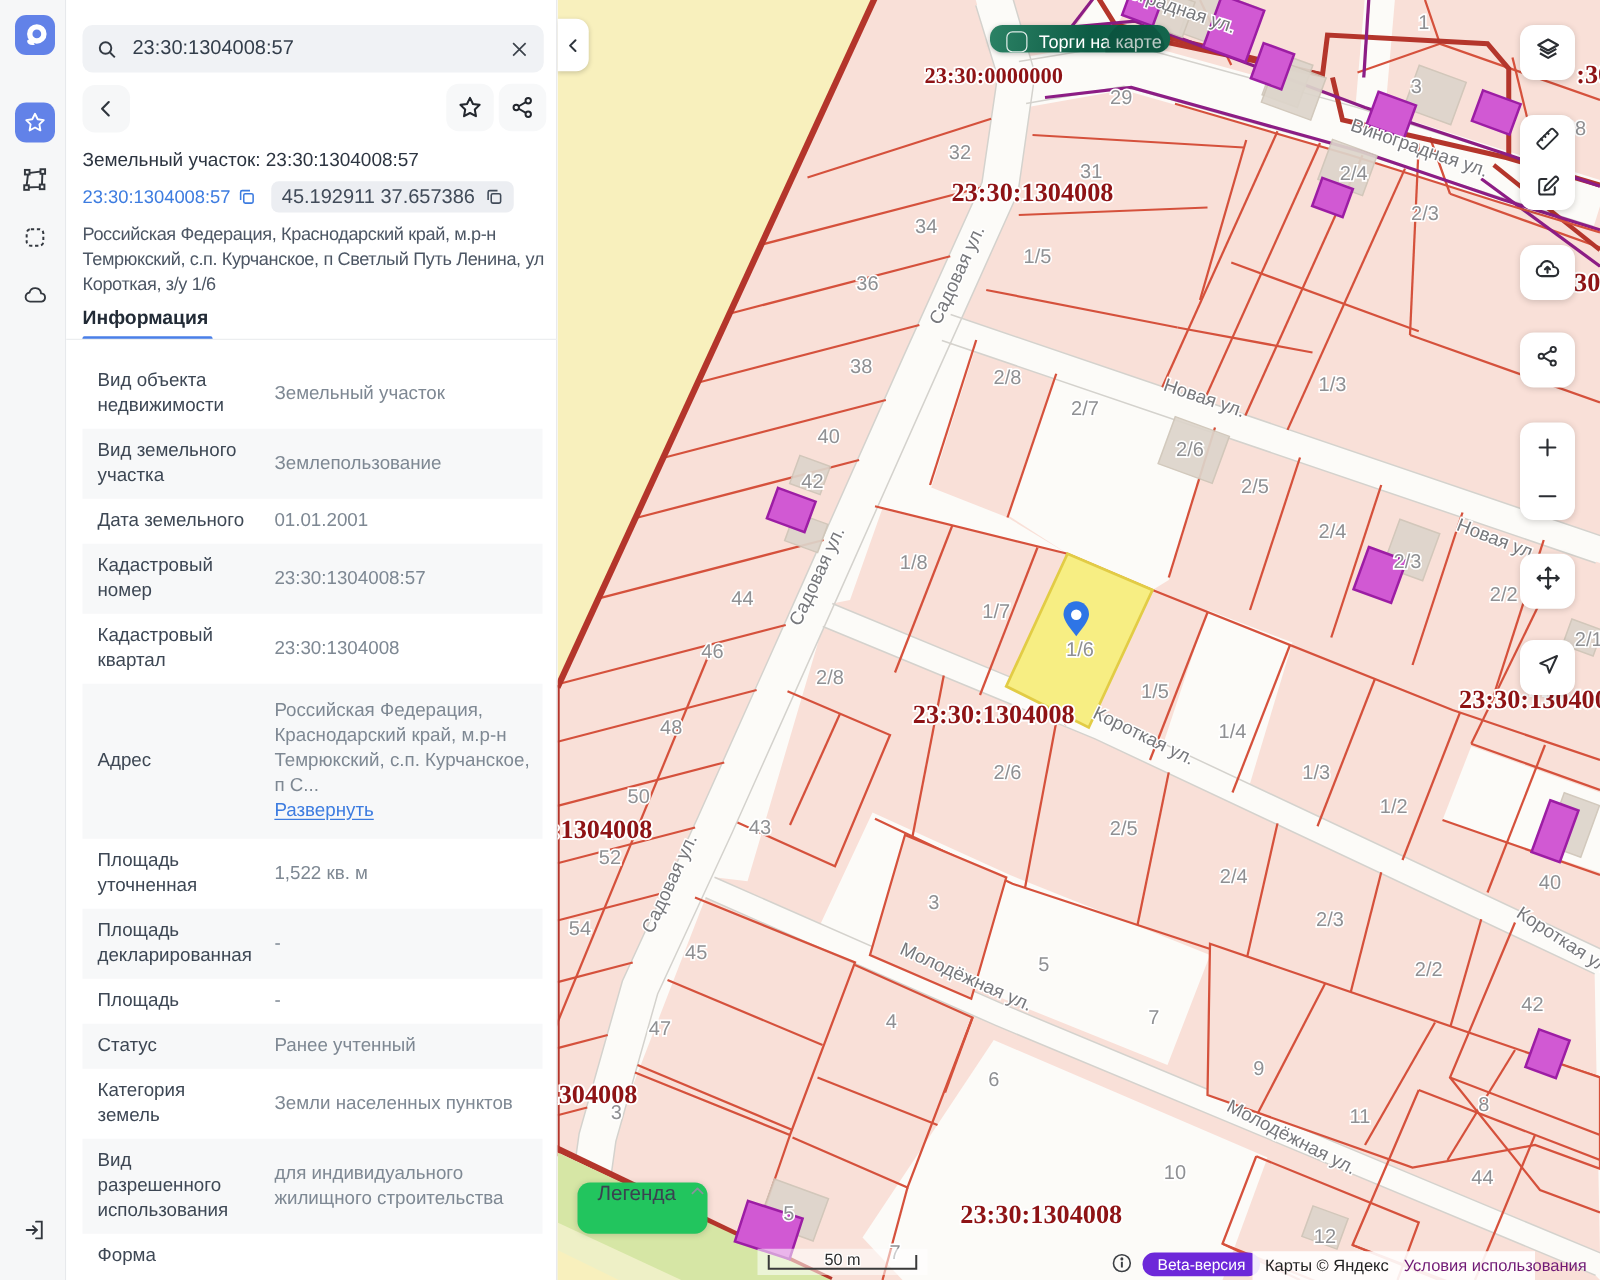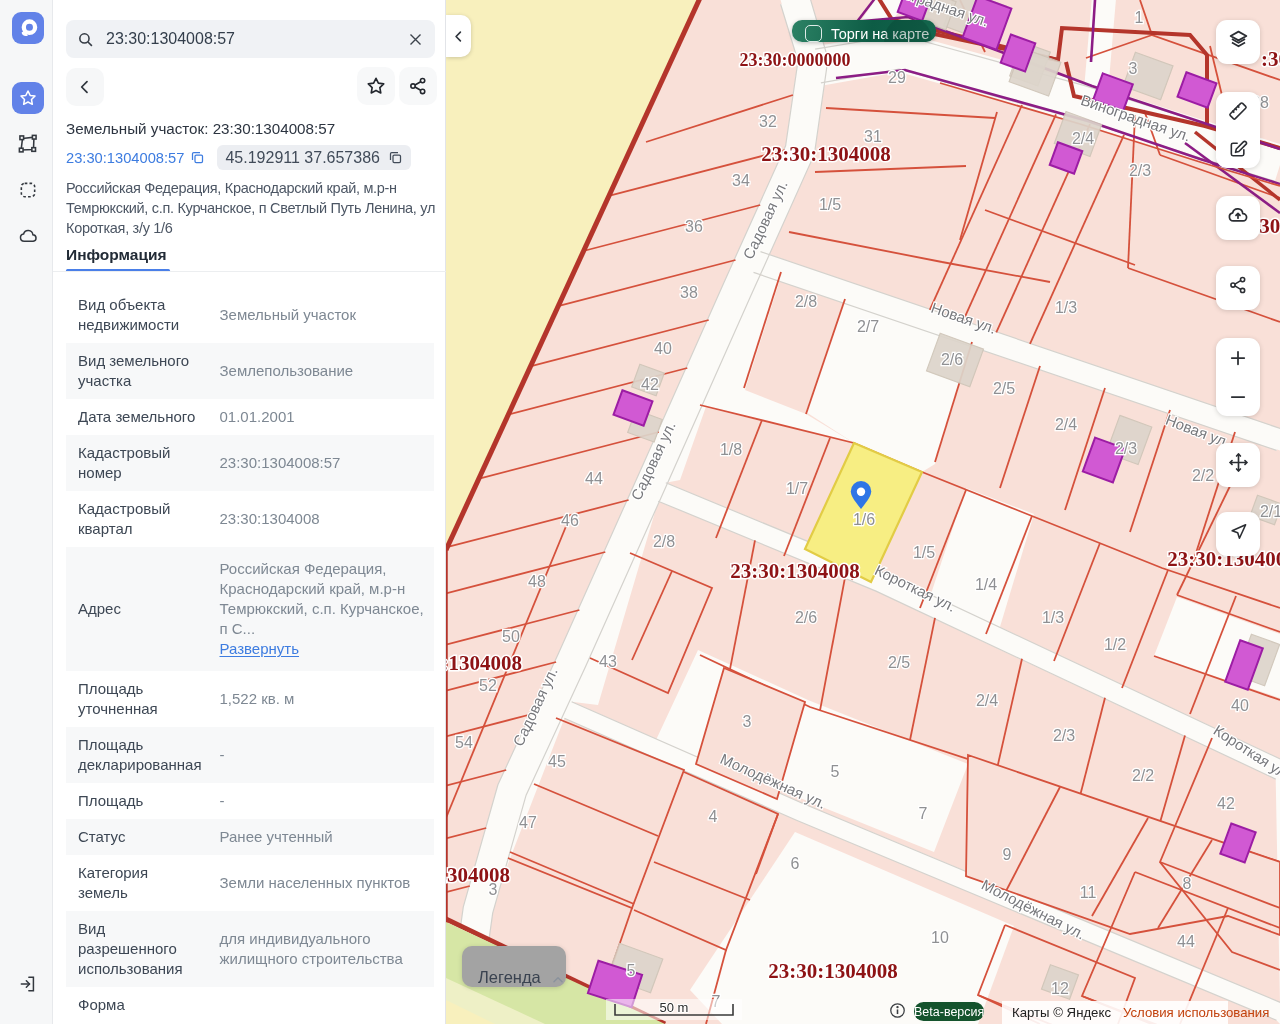--- a/index.html
+++ b/index.html
@@ -27,26 +27,26 @@
 tr.g{background:#f7f8f9}
 tr.padbig td{padding:12px 0}
 .exp{color:#3d7ce0;text-decoration:underline;text-underline-offset:2px}
 .map{position:absolute;left:446px;top:0;width:834px;height:1024px;overflow:hidden;background:#fcfbf8}
 .collapse{position:absolute;left:0px;top:15px;width:25px;height:42px;background:#fff;border-radius:0 10px 10px 0;box-shadow:0 1px 4px rgba(0,0,0,.18);display:flex;align-items:center;justify-content:center}
 .torgi{position:absolute;left:346px;top:20px;width:144px;height:22px;border-radius:10px;background:linear-gradient(100deg,#2c8265 0%,#0d5c45 55%,#14664d 100%);display:flex;align-items:flex-end;box-shadow:0 1px 4px rgba(0,0,0,.25);overflow:hidden}
 .torgi .cb{width:17px;height:17px;border:1.6px solid rgba(255,255,255,.85);border-radius:5px;margin-left:13px}
 .torgi span{color:#fff;font-size:14.5px;margin-left:9px}
 .ctl{position:absolute;left:770px;width:44px;background:#fff;border-radius:11px;box-shadow:0 1px 5px rgba(0,0,0,.16);display:flex;flex-direction:column;align-items:center}
 .ctl .ic{width:44px;height:38px;display:flex;align-items:center;justify-content:center}
-.legend{position:absolute;left:16px;top:946px;width:104px;height:41px;background:#a3a3a3;border-radius:10px;box-shadow:0 1px 5px rgba(0,0,0,.15);display:flex;align-items:flex-end}
+.legend{position:absolute;left:16px;top:946px;width:104px;height:41px;background:#22c55e;border-radius:10px;box-shadow:0 1px 5px rgba(0,0,0,.15);display:flex;align-items:flex-start}
 .legend span{font-size:16.5px;color:#3a4350;margin-left:16px}
 .attr{position:absolute;left:556px;top:1001px;width:226px;height:23px;background:rgba(255,255,255,.9);display:flex;align-items:center}
 .attr .a1{font-size:13.2px;color:#222;margin-left:10px;white-space:nowrap}
-.attr .a2{font-size:13.2px;color:#c2410c;margin-left:12px;white-space:nowrap}
-.beta{position:absolute;left:468px;top:1002px;height:19px;background:#14532d;border-radius:10px;color:#fff;font-size:12.5px;display:flex;align-items:center;padding:0 0}
+.attr .a2{font-size:13.2px;color:#701a75;margin-left:12px;white-space:nowrap}
+.beta{position:absolute;left:468px;top:1002px;height:19px;background:#6d28d9;border-radius:10px;color:#fff;font-size:12.5px;display:flex;align-items:center;padding:0 12px}
 .info-i{position:absolute;left:443px;top:1002px;width:17px;height:17px}
 </style></head><body>
 
 <div class="rail">
  <div class="logo" style="display:flex;align-items:center;justify-content:center">
   <svg width="23" height="23" viewBox="0 0 24 24">
         <circle cx="13" cy="10.6" r="5.9" fill="none" stroke="#fff" stroke-width="4.5"></circle>
         <path d="M7.6 14.2 L11.4 19.6 Q5.6 20.8 4.8 16.2 Z" fill="#fff"></path>
       </svg>
  </div>

